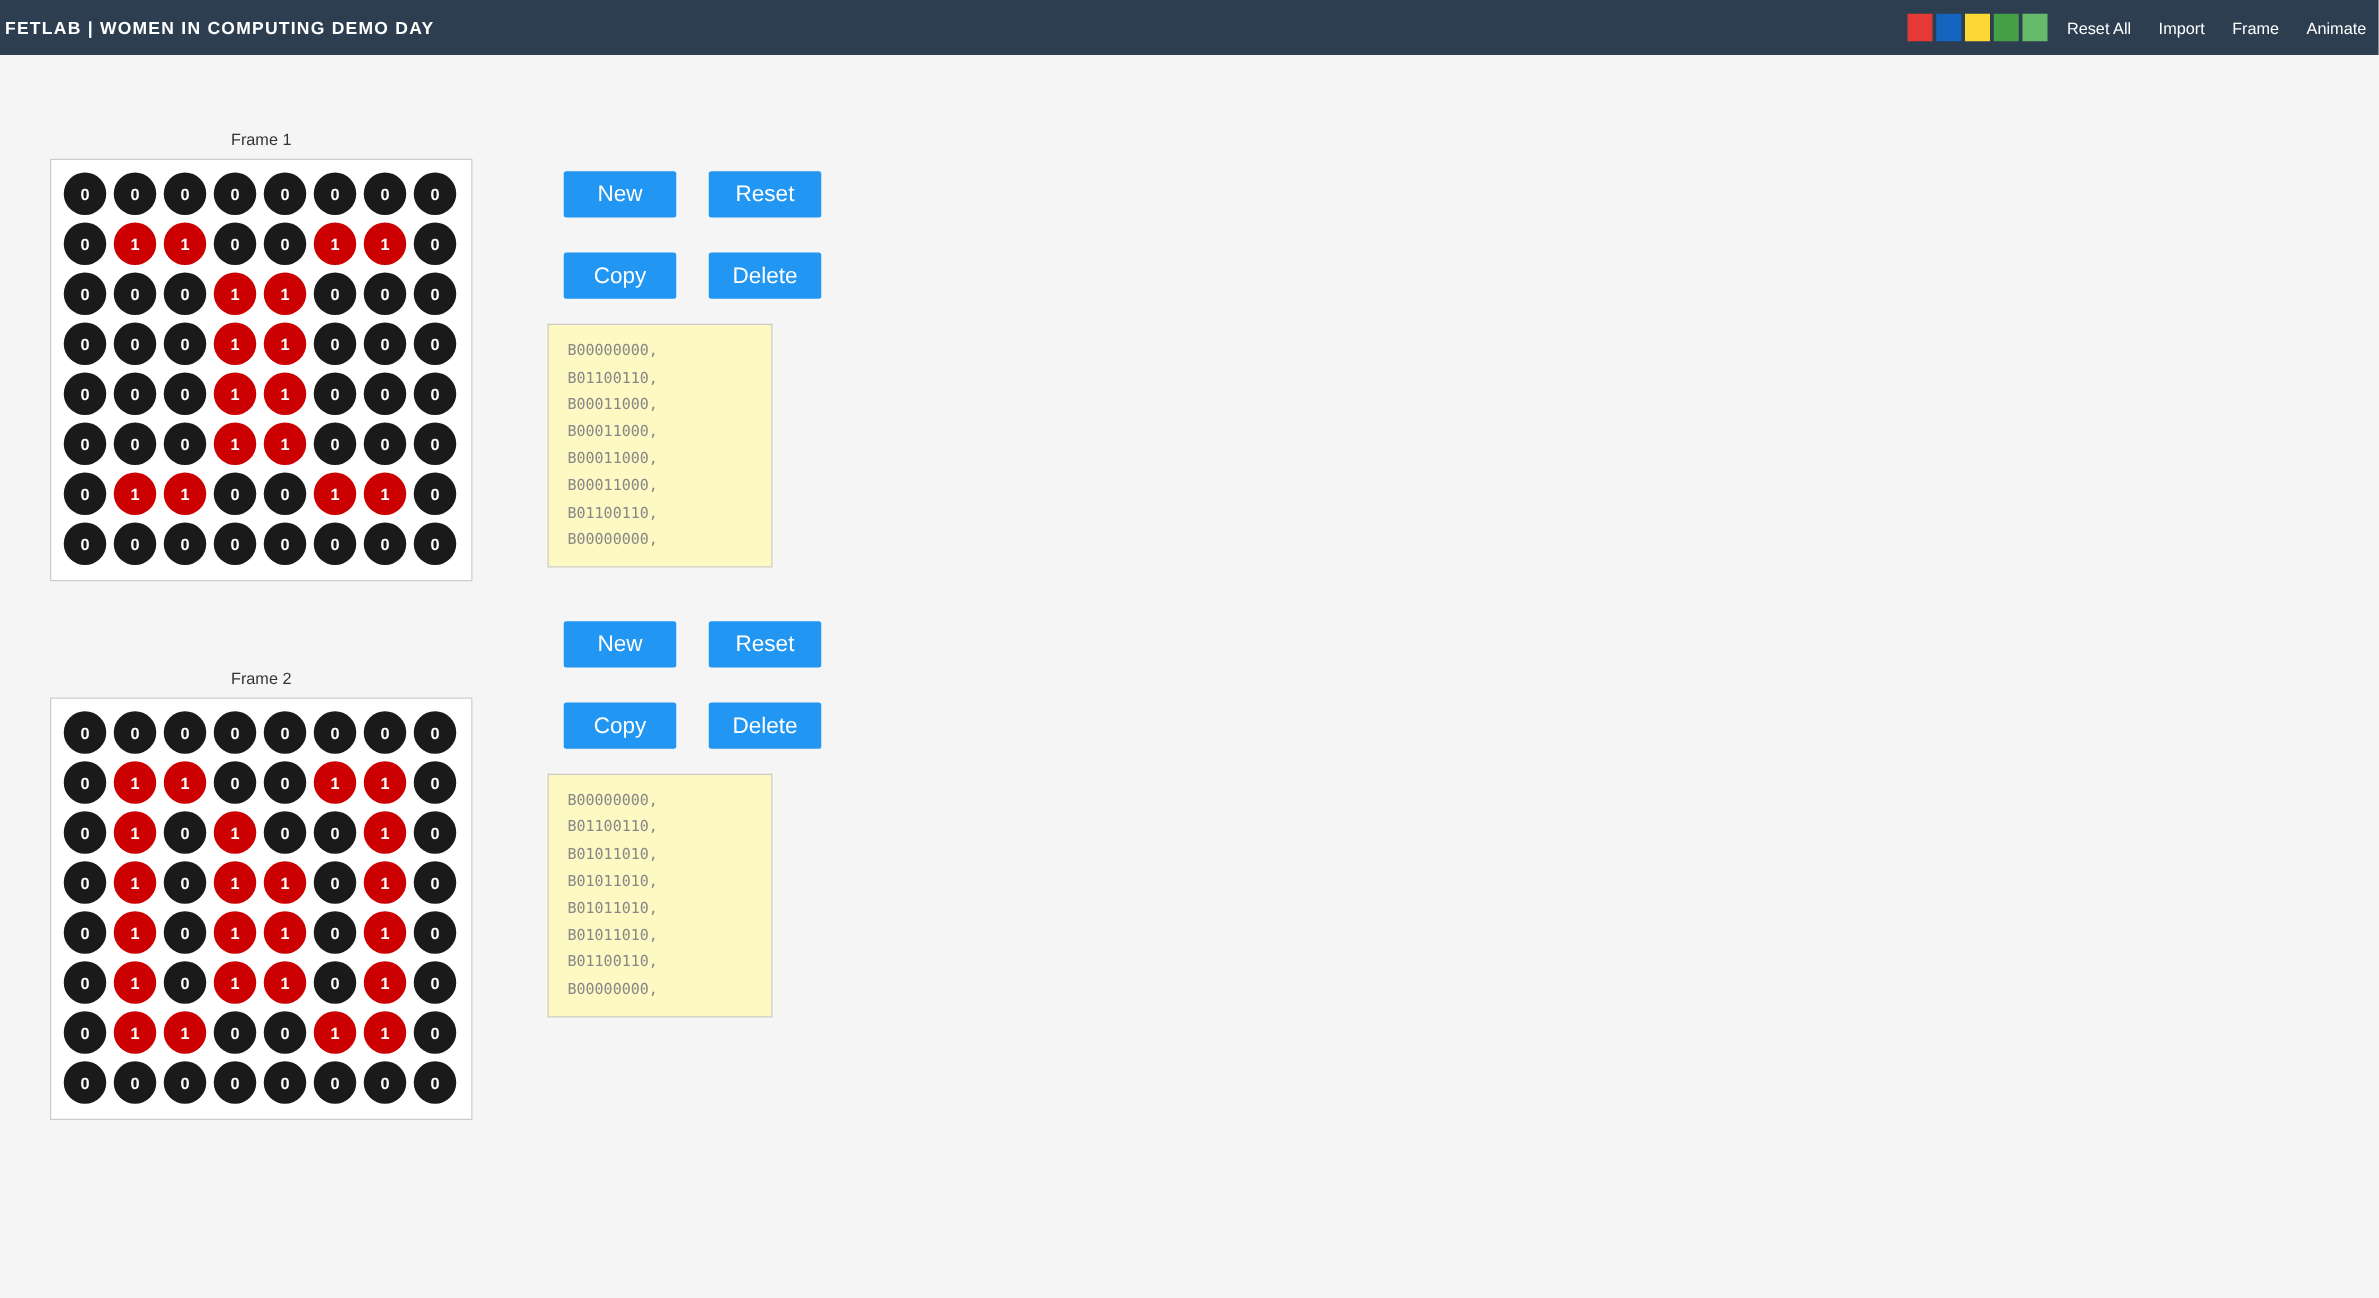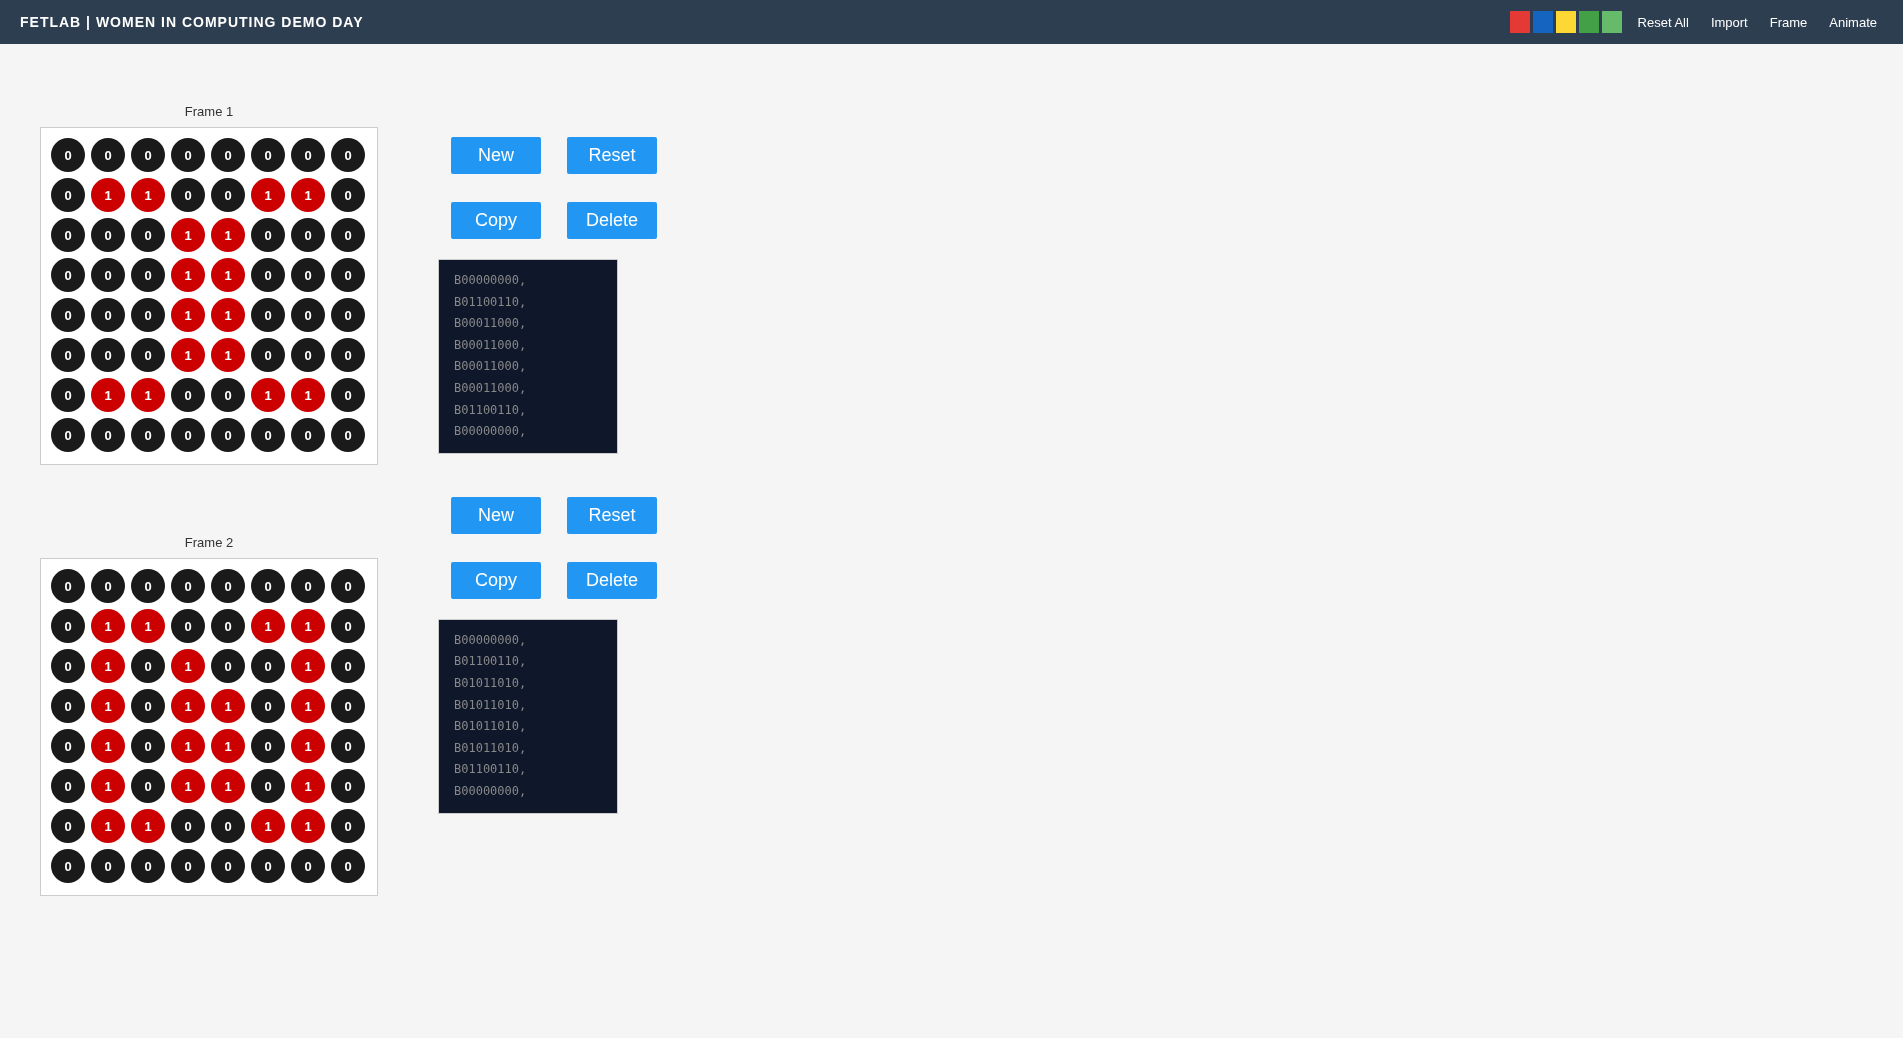--- a/index.html
+++ b/index.html
@@ -4,21 +4,21 @@
   <style>
     * { box-sizing: border-box; margin: 0; padding: 0; }
     body {
       font-family: Arial, sans-serif;
       background: #f5f5f5;
       min-height: 1038px;
     }
     .header {
       background: #2c3e50;
       color: white;
-      padding: 0 20px;
+      padding: 0 4px;
       height: 44px;
       display: flex;
       align-items: center;
       justify-content: space-between;
     }
     .header-title {
       font-size: 14px;
       font-weight: bold;
       letter-spacing: 1px;
     }
@@ -122,21 +122,21 @@
       width: 90px;
       font-size: 18px;
       cursor: pointer;
       margin: 13px;
       border-radius: 2px;
       text-align: center;
     }
 
     .code-box {
       border: 1px solid #ccc;
-      background: #0f172a;
+      background: #fef9c3;
       width: 180px;
       min-height: 180px;
       padding: 10px 15px;
       margin-top: 5px;
       font-size: 12px;
       color: #888;
       line-height: 1.8;
       font-family: monospace;
     }
   </style>

